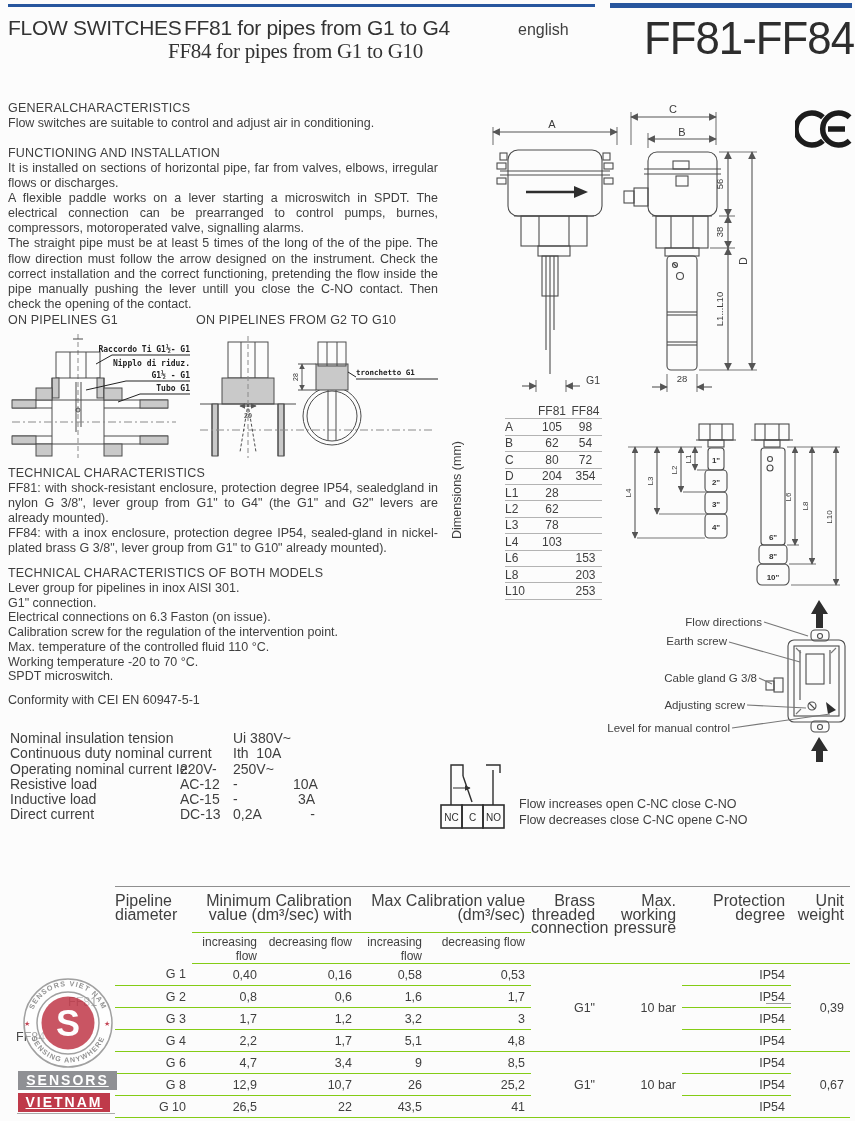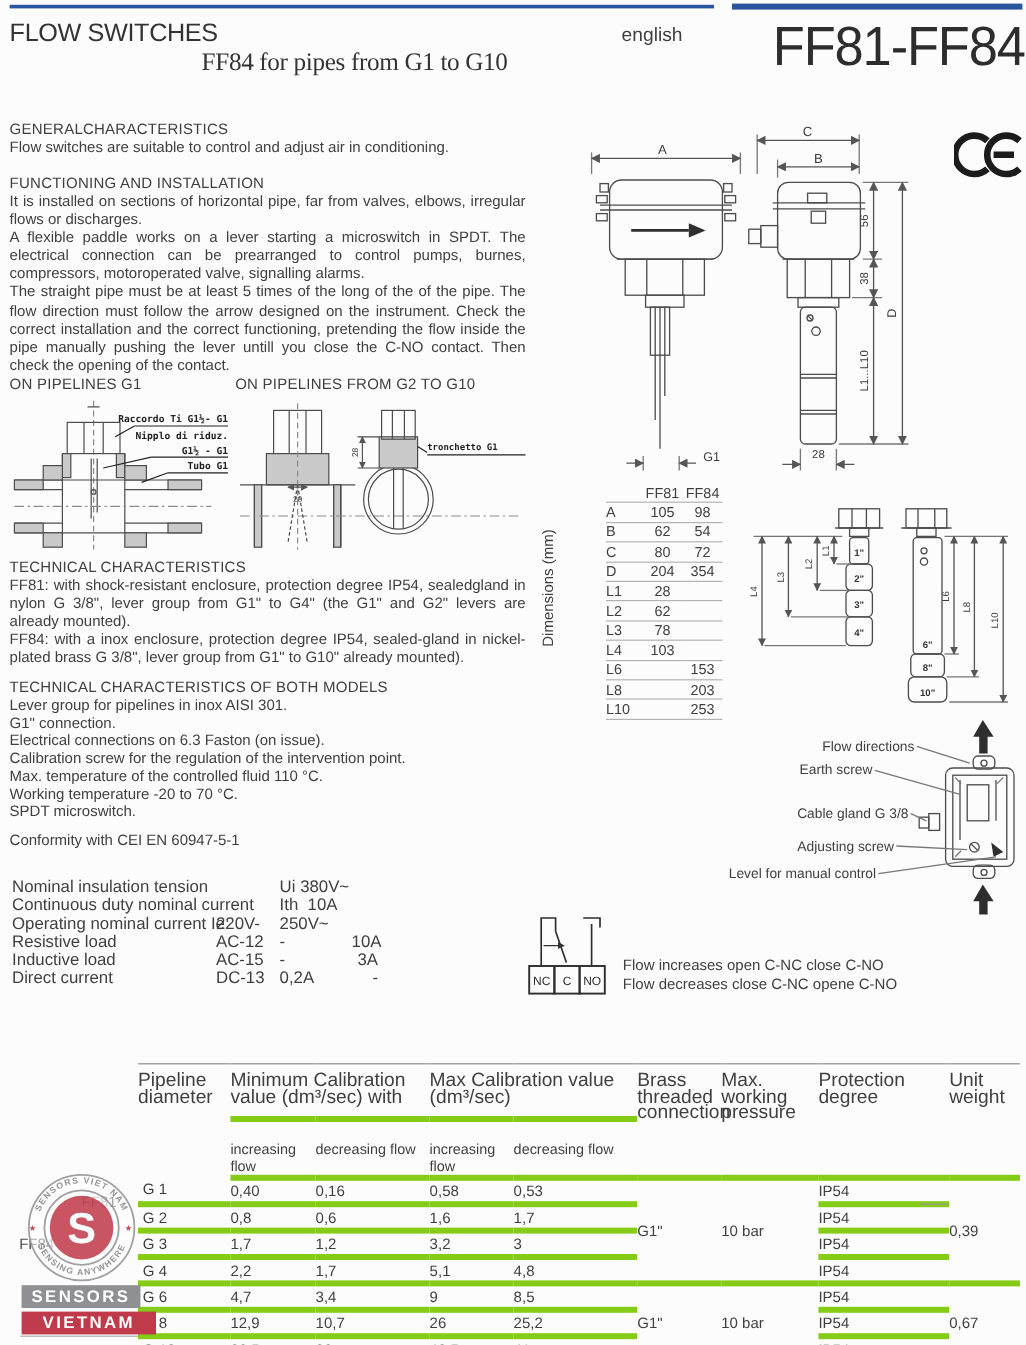--- a/index.html
+++ b/index.html
@@ -20,41 +20,42 @@
   table{border-spacing:0;}
   .dimtab{position:absolute;left:505px;top:403px;width:97px;border-collapse:collapse;font-size:12px;color:#3f3f3f;}
   .dimtab td{height:15.4px;padding:0;border-bottom:1px solid #b3b3b3;}
   .dimtab td.c{text-align:center;}
   .dimcap{font-size:12.5px;white-space:nowrap;text-align:center;}
   .maintab{position:absolute;left:115px;top:886px;width:735px;border-collapse:collapse;table-layout:fixed;
            color:#3f3f3f;border-top:1px solid #8f8f8f;}
   .maintab td{padding:0 6px 0 0;vertical-align:middle;font-size:12.5px;}
   .maintab td.c1{padding-left:4px;}
   .maintab .th{font-size:16px;line-height:13.5px;vertical-align:top;padding-top:7px;}
-  .maintab .th2{font-size:12px;line-height:13.5px;vertical-align:top;padding-top:17px;}
+  .maintab .th2{font-size:12px;line-height:13.5px;vertical-align:top;padding-top:3px;}
   .maintab tr.hr1{height:46px;}
   .maintab tr.hr2{height:28px;}
   .maintab tr.br{height:22px;}
-  .maintab .bb{border-bottom:5px solid #84cc16;}
+  .maintab .bb{border-bottom:1px solid #84cc16;text-align:right;}
   .stampbar{position:absolute;color:#fff;font-weight:bold;font-size:14px;letter-spacing:2px;
-            text-align:center;line-height:19px;height:19px;}
+            text-align:center;line-height:19px;height:19px;text-decoration:underline;}
   .grouplabel{font-size:12.5px;color:#4a4a4a;}
   svg{display:block;}
   svg text{font-family:"Liberation Sans",sans-serif;}
   svg text.mono{font-family:"DejaVu Sans Mono",monospace;font-weight:bold;}
 </style>
 </head>
 <body>
 
 <div id="page">
 
   <div class="abs rule" style="left:8px;top:4px;width:587px;height:3px;"></div>
   <div class="abs rule" style="left:610px;top:3px;width:242px;height:5px;"></div>
 
   <div class="abs title" style="left:8px;top:16px;">FLOW SWITCHES</div>
+  <div class="abs title" style="left:184px;top:16px;">FF81 for pipes from G1 to G4</div>
   <div class="abs title" style="left:168px;top:39px;font-family:Liberation Serif, serif;">FF84 for pipes from G1 to G10</div>
   <div class="abs lang" style="left:518px;top:21px;">english</div>
   <div class="abs model" style="left:608px;top:11px;width:246px;text-align:right;">FF81-FF84</div>
 
   <div class="abs sech" style="left:8px;top:101px;">GENERALCHARACTERISTICS</div>
   <div class="abs body-text" style="left:8px;top:116px;width:430px;">Flow switches are suitable to control and adjust air in conditioning.</div>
 
   <div class="abs sech" style="left:8px;top:146px;">FUNCTIONING AND INSTALLATION</div>
   <div class="abs body-text" style="left:8px;top:161px;width:430px;">
     <p>It is installed on sections of horizontal pipe, far from valves, elbows, irregular flows or discharges.</p>
@@ -584,15 +585,15 @@
     <text font-size="7.2" font-weight="bold" letter-spacing="1.1" fill="#8c8c8c">
       <textPath href="#arcT" startOffset="50%" text-anchor="middle">SENSORS VIET NAM</textPath>
     </text>
     <text font-size="7.2" font-weight="bold" letter-spacing="1.1" fill="#8c8c8c">
       <textPath href="#arcB" startOffset="50%" text-anchor="middle">SENSING ANYWHERE</textPath>
     </text>
     <text x="6" y="53" font-size="7" fill="#c0394a">★</text>
     <text x="86" y="53" font-size="7" fill="#c0394a">★</text>
   </svg>
   <div class="stampbar" style="left:18px;top:1071px;width:99px;background:#8f9094;z-index:3;">SENSORS</div>
-  <div class="stampbar" style="left:18px;top:1093px;width:112px;background:#bf3a4a;z-index:3;">VIETNAM</div>
+  <div class="stampbar" style="left:18px;top:1093px;width:92px;background:#bf3a4a;z-index:3;">VIETNAM</div>
 
 </div>
 
 </body></html>

